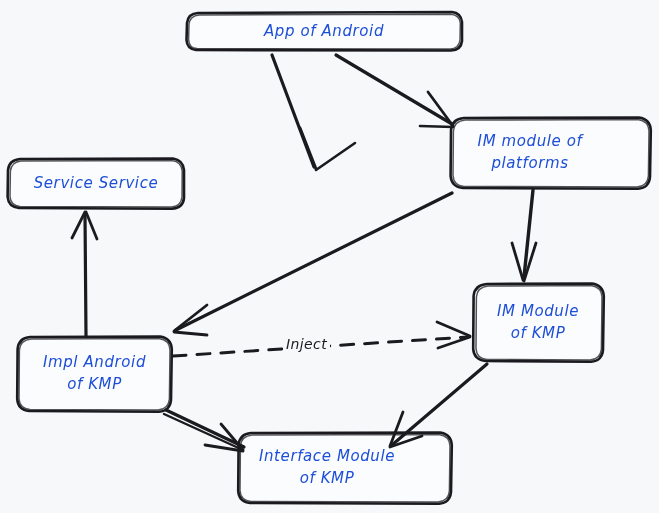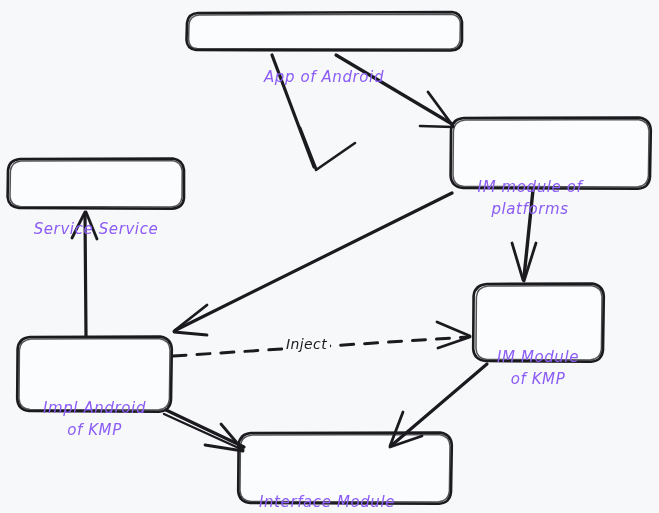--- a/index.html
+++ b/index.html
@@ -23,29 +23,28 @@
     width: 659px;
     height: 513px;
   }
   .node-label {
     position: absolute;
     display: flex;
     flex-direction: column;
     align-items: center;
     justify-content: center;
     text-align: center;
-    color: #8b5cf6;
+    color: #1d4ed8;
     font-family: "DejaVu Sans", sans-serif;
     font-size: 15px;
     line-height: 1.45;
     letter-spacing: 0.6px;
     font-style: italic;
     pointer-events: none;
     white-space: pre-line;
-    margin-top: 46px;
   }
   .edge-label {
     position: absolute;
     color: #1b1b1f;
     font-family: "DejaVu Sans", sans-serif;
     font-size: 14px;
     font-style: italic;
     letter-spacing: 0.4px;
     background: #f7f8fa;
     padding: 0 3px;

